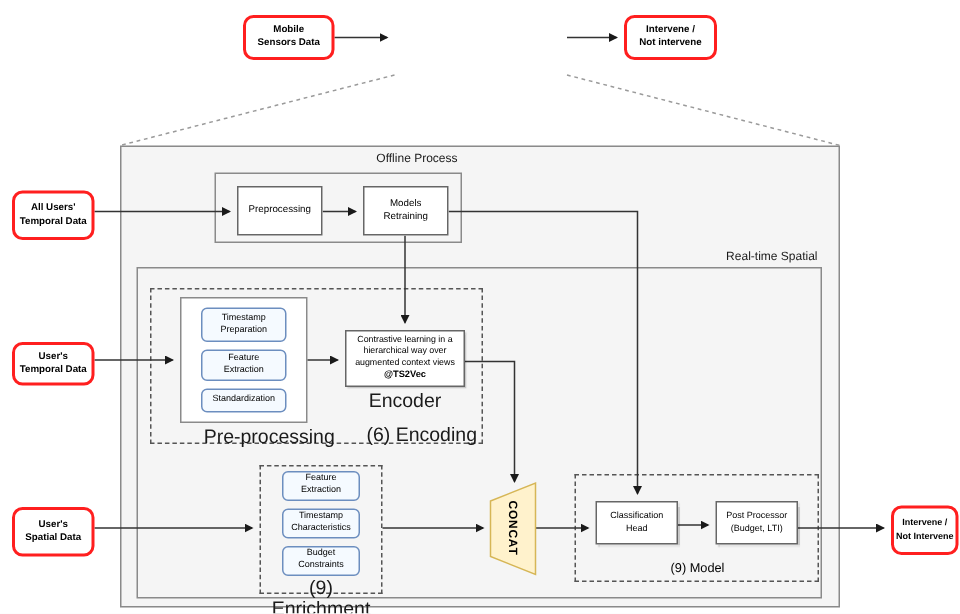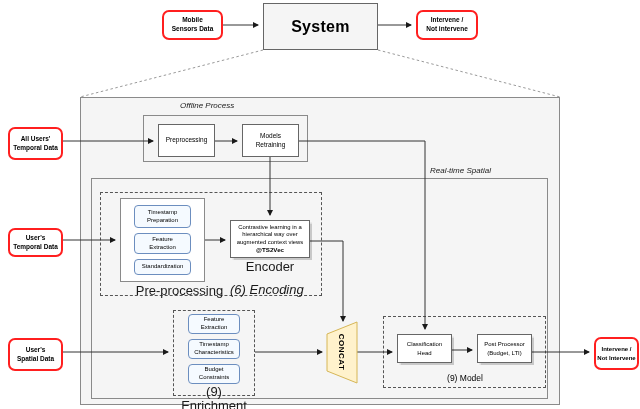--- a/index.html
+++ b/index.html
@@ -16,21 +16,21 @@
   .shadow{box-shadow:1.5px 1.5px 1px rgba(0,0,0,0.18);}
   .system-node{background:var(--container-fill);font-weight:bold;font-size:16px;letter-spacing:.3px;}
   .container-box{background:var(--container-fill);border:1px solid #8a8a8a;z-index:1;}
   .plain-box{border:1px solid #8a8a8a;background:transparent;z-index:2;}
   .dashed-box{border:1px dashed #555;background:transparent;z-index:2;}
   .blue-node{border:1px solid var(--blue-border);background:var(--blue-fill);border-radius:4px;
              font-size:6px;line-height:1.3;display:flex;align-items:center;justify-content:center;
              text-align:center;white-space:pre-line;z-index:4;}
   .lbl{font-size:8px;color:#1a1a1a;z-index:4;line-height:1.1;}
   .lbl-sm{font-size:13px;color:#1a1a1a;z-index:4;line-height:1.1;}
-  .t-right{text-align:left;font-style:italic;} .t-center{text-align:center;}
+  .t-right{text-align:right;} .t-center{text-align:center;}
   .encoder-node{flex-direction:column;font-size:5.9px;line-height:1.28;padding:1px;}
   .encoder-tag{font-weight:bold;font-size:6.2px;}
   .model-node{font-size:6px;line-height:1.35;}
   .overlay{position:absolute;left:0;top:0;z-index:3;}
   .edge{stroke:var(--line);stroke-width:1;fill:none;}
   .edge-dashed{stroke:#9a9a9a;stroke-width:1;fill:none;stroke-dasharray:2.5,2.5;}
   .concat-shape{fill:var(--yellow-fill);stroke:var(--yellow-border);stroke-width:1;}
   .concat-text{z-index:4;font-weight:bold;font-size:8px;letter-spacing:.5px;
                transform:translate(-50%,-50%) rotate(90deg);transform-origin:center;
                display:flex;align-items:center;justify-content:center;}
@@ -78,21 +78,20 @@
 
   <div class="abs dashed-box" style="left:383px;top:316px;width:163px;height:72px;"></div>
   <div class="abs node model-node shadow" style="left:397px;top:334px;width:55px;height:29px;">Classification
 Head</div>
   <div class="abs node model-node shadow" style="left:477px;top:334px;width:55px;height:29px;">Post Processor
 (Budget, LTI)</div>
   <div class="abs model-lbl t-center" style="left:420px;top:373px;width:90px;">(9) Model</div>
 
   <div class="abs node red-node" style="left:162px;top:10px;width:61px;height:30px;">Mobile
 Sensors Data</div>
-  <div class="abs node system-node" style="left:263px;top:3px;width:115px;height:47px;">System</div>
   <div class="abs node red-node" style="left:416px;top:10px;width:62px;height:30px;">Intervene /
 Not intervene</div>
 
   <div class="abs node red-node" style="left:8px;top:127px;width:55px;height:33px;">All Users'
 Temporal Data</div>
   <div class="abs node red-node" style="left:8px;top:228px;width:55px;height:29px;">User's
 Temporal Data</div>
   <div class="abs node red-node" style="left:8px;top:338px;width:55px;height:33px;">User's
 Spatial Data</div>
 

